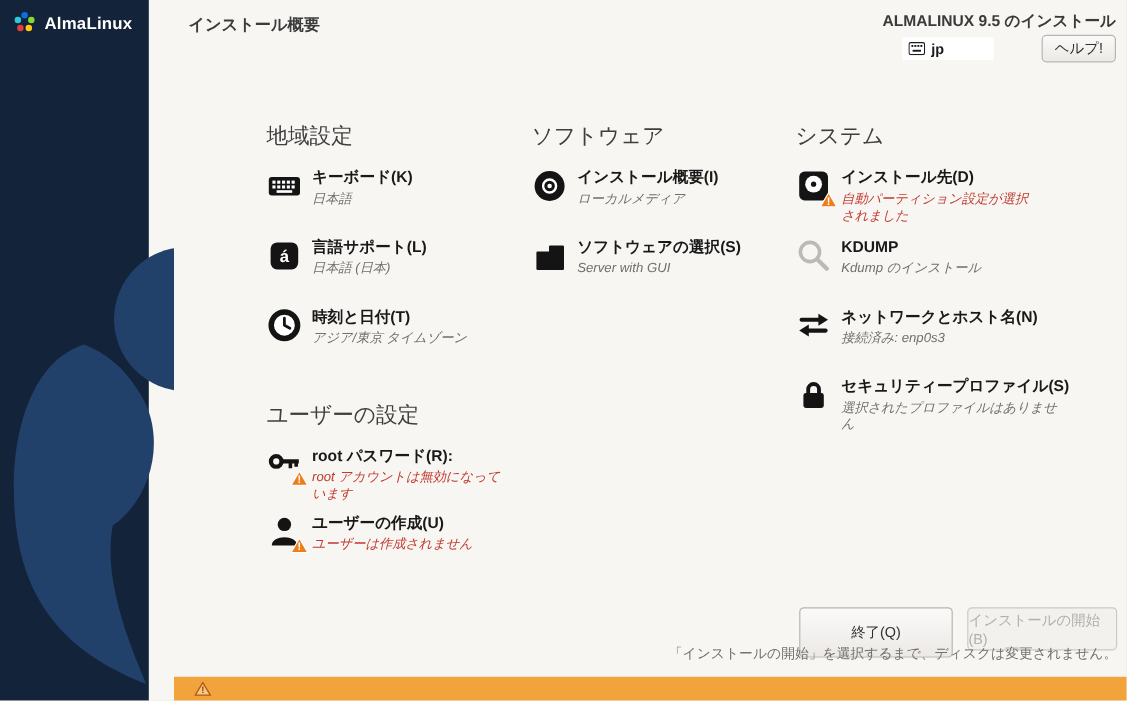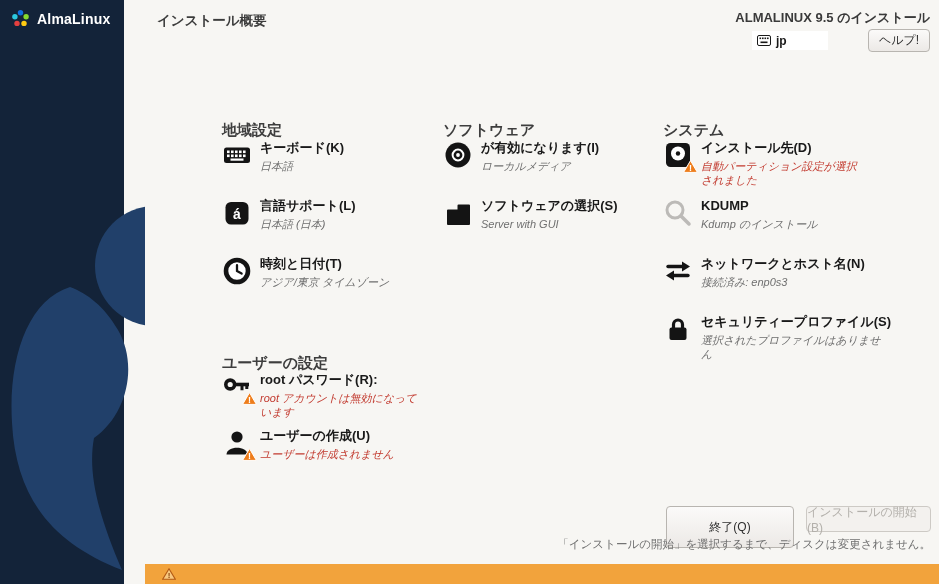--- a/index.html
+++ b/index.html
@@ -18,35 +18,35 @@
   .page-title{position:absolute;left:157px;top:12px;font-size:13.5px;font-weight:bold;color:#3c3c3c;}
   .product-title{position:absolute;right:9px;top:9px;font-size:13px;font-weight:600;color:#3a3a3a;}
   .kb-indicator{position:absolute;right:111px;top:31px;width:76px;height:19px;background:#ffffff;
     display:flex;align-items:center;gap:5px;padding-left:5px;box-sizing:border-box;}
   .kb-indicator .kb-label{font-size:12px;font-weight:bold;color:#1a1a1a;}
   .btn{box-sizing:border-box;border:1px solid #b8b5b0;border-radius:4px;
     background:linear-gradient(#fbfaf9,#ece9e6);color:#2e2e2e;font-size:12px;
     display:flex;align-items:center;justify-content:center;cursor:default;}
   .help-btn{position:absolute;right:9px;top:29px;width:62px;height:23px;}
   
-  .sec-title{position:absolute;font-size:15px;font-weight:bold;color:#3e3e3e;margin-top:20px;}
+  .sec-title{position:absolute;font-size:18px;font-weight:normal;color:#3e3e3e;}
   .col1{left:222px;} .col2{left:443px;} .col3{left:663px;}
   .hdrA{top:101px;} .hdrU{top:334px;}
   .rowA{top:140px;} .rowB{top:198px;} .rowC{top:256px;} .rowD{top:314px;}
   .rowU1{top:372px;} .rowU2{top:428px;}
   .item{position:absolute;display:flex;gap:8px;align-items:flex-start;cursor:pointer;}
   .ic{position:relative;width:30px;height:30px;flex:0 0 30px;}
   .txt{display:flex;flex-direction:column;max-width:185px;}
   .t{font-size:13px;font-weight:bold;color:#191919;line-height:16px;white-space:nowrap;}
   .sub{font-size:11px;font-style:italic;color:#6f6f6f;line-height:14px;margin-top:3px;white-space:pre-line;}
   .sub.warn{color:#c23a2f;}
   .wbadge{position:absolute;right:-5px;bottom:-3px;width:15px;height:13px;}
   
   .quit-btn{position:absolute;left:666px;top:506px;width:128px;height:42px;}
-  .begin-btn{position:absolute;left:806px;top:506px;width:125px;height:26px;
+  .begin-btn{position:absolute;left:806px;top:506px;width:125px;height:36px;
     color:#b3b0ab;background:#f3f1ee;border-color:#cdcac5;}
   .footer-note{position:absolute;right:8px;top:537px;font-size:11.5px;color:#707070;}
   
   .warnbar{position:absolute;left:145px;top:564px;width:794px;height:20px;background:#f2a33c;
     display:flex;align-items:center;gap:9px;padding-left:17px;box-sizing:border-box;}
   .warnbar-text{font-size:11.5px;font-weight:bold;color:#272727;}
 </style>
 </head>
 <body>
 
@@ -177,21 +177,21 @@
 
   <div class="item col2 rowA">
     <span class="ic">
       <svg width="30" height="30" viewBox="0 0 30 30">
         <circle cx="15" cy="15" r="12.5" fill="#141414"></circle>
         <circle cx="15" cy="15" r="5.4" fill="none" stroke="#ffffff" stroke-width="2"></circle>
         <circle cx="15" cy="15" r="1.9" fill="#ffffff"></circle>
       </svg>
     </span>
     <span class="txt">
-      <span class="t">が有効になります(I)</span>
+      <span class="t">インストール概要(I)</span>
       <span class="sub">ローカルメディア</span>
     </span>
   </div>
 
   <div class="item col2 rowB">
     <span class="ic">
       <svg width="30" height="30" viewBox="0 0 30 30">
         <path d="M5,12.5 L5,26 L26,26 L26,7.5 L15.5,7.5 L15.5,12.5 Z" fill="#141414" stroke="#141414" stroke-width="2" stroke-linejoin="round"></path>
       </svg>
     </span>

